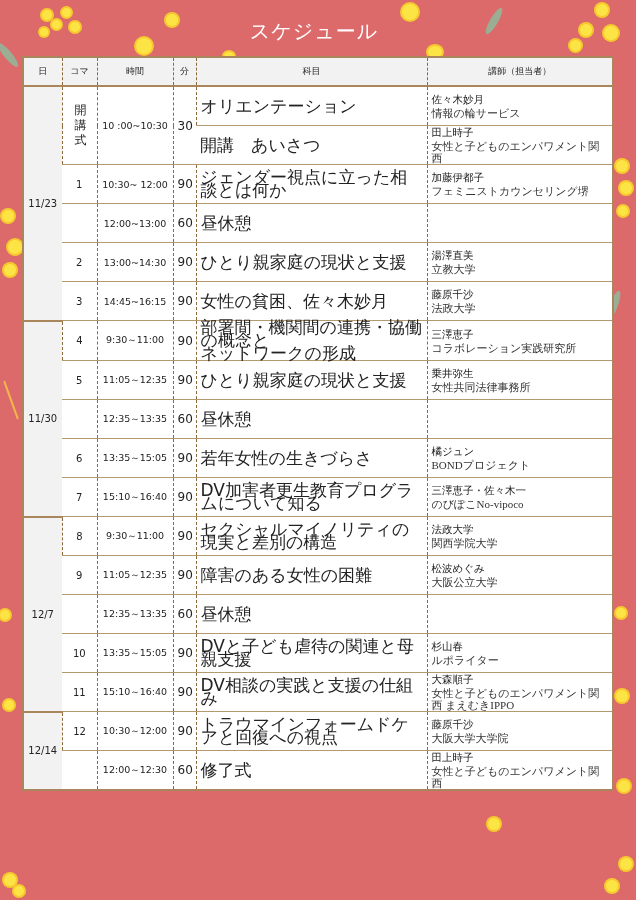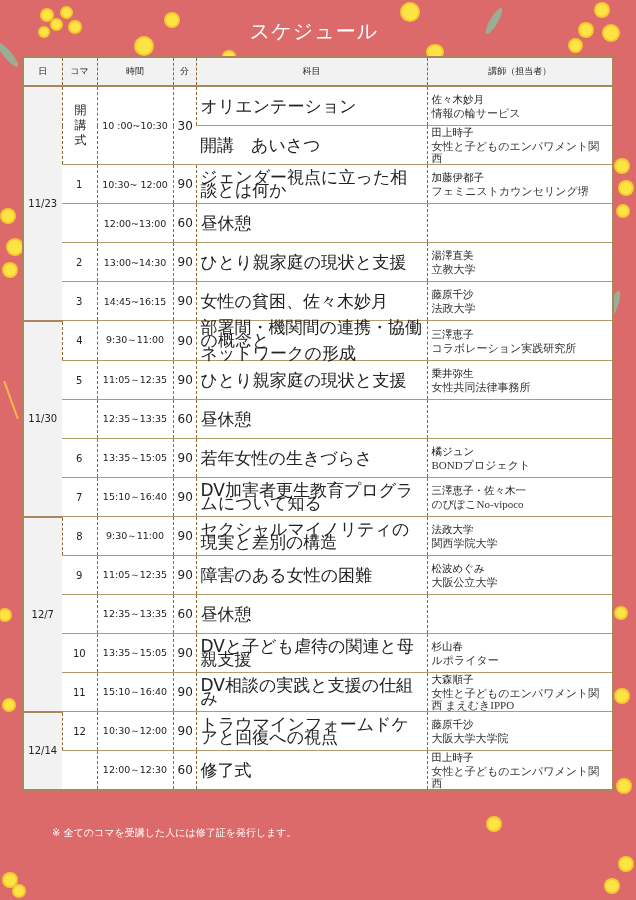--- a/index.html
+++ b/index.html
@@ -292,14 +292,13 @@
       <td class="subj">修了式</td>
       <td class="lect">
           <div class="lname">田上時子</div>
           <div class="lorg">女性と子どものエンパワメント関西</div>
         </td>
     </tr>
   </tbody>
 </table>
 
 <div class="notes">
-  <div>※ 全てのコマを受講した人には修了証を発行します。</div>
 </div>
 
 </body></html>

